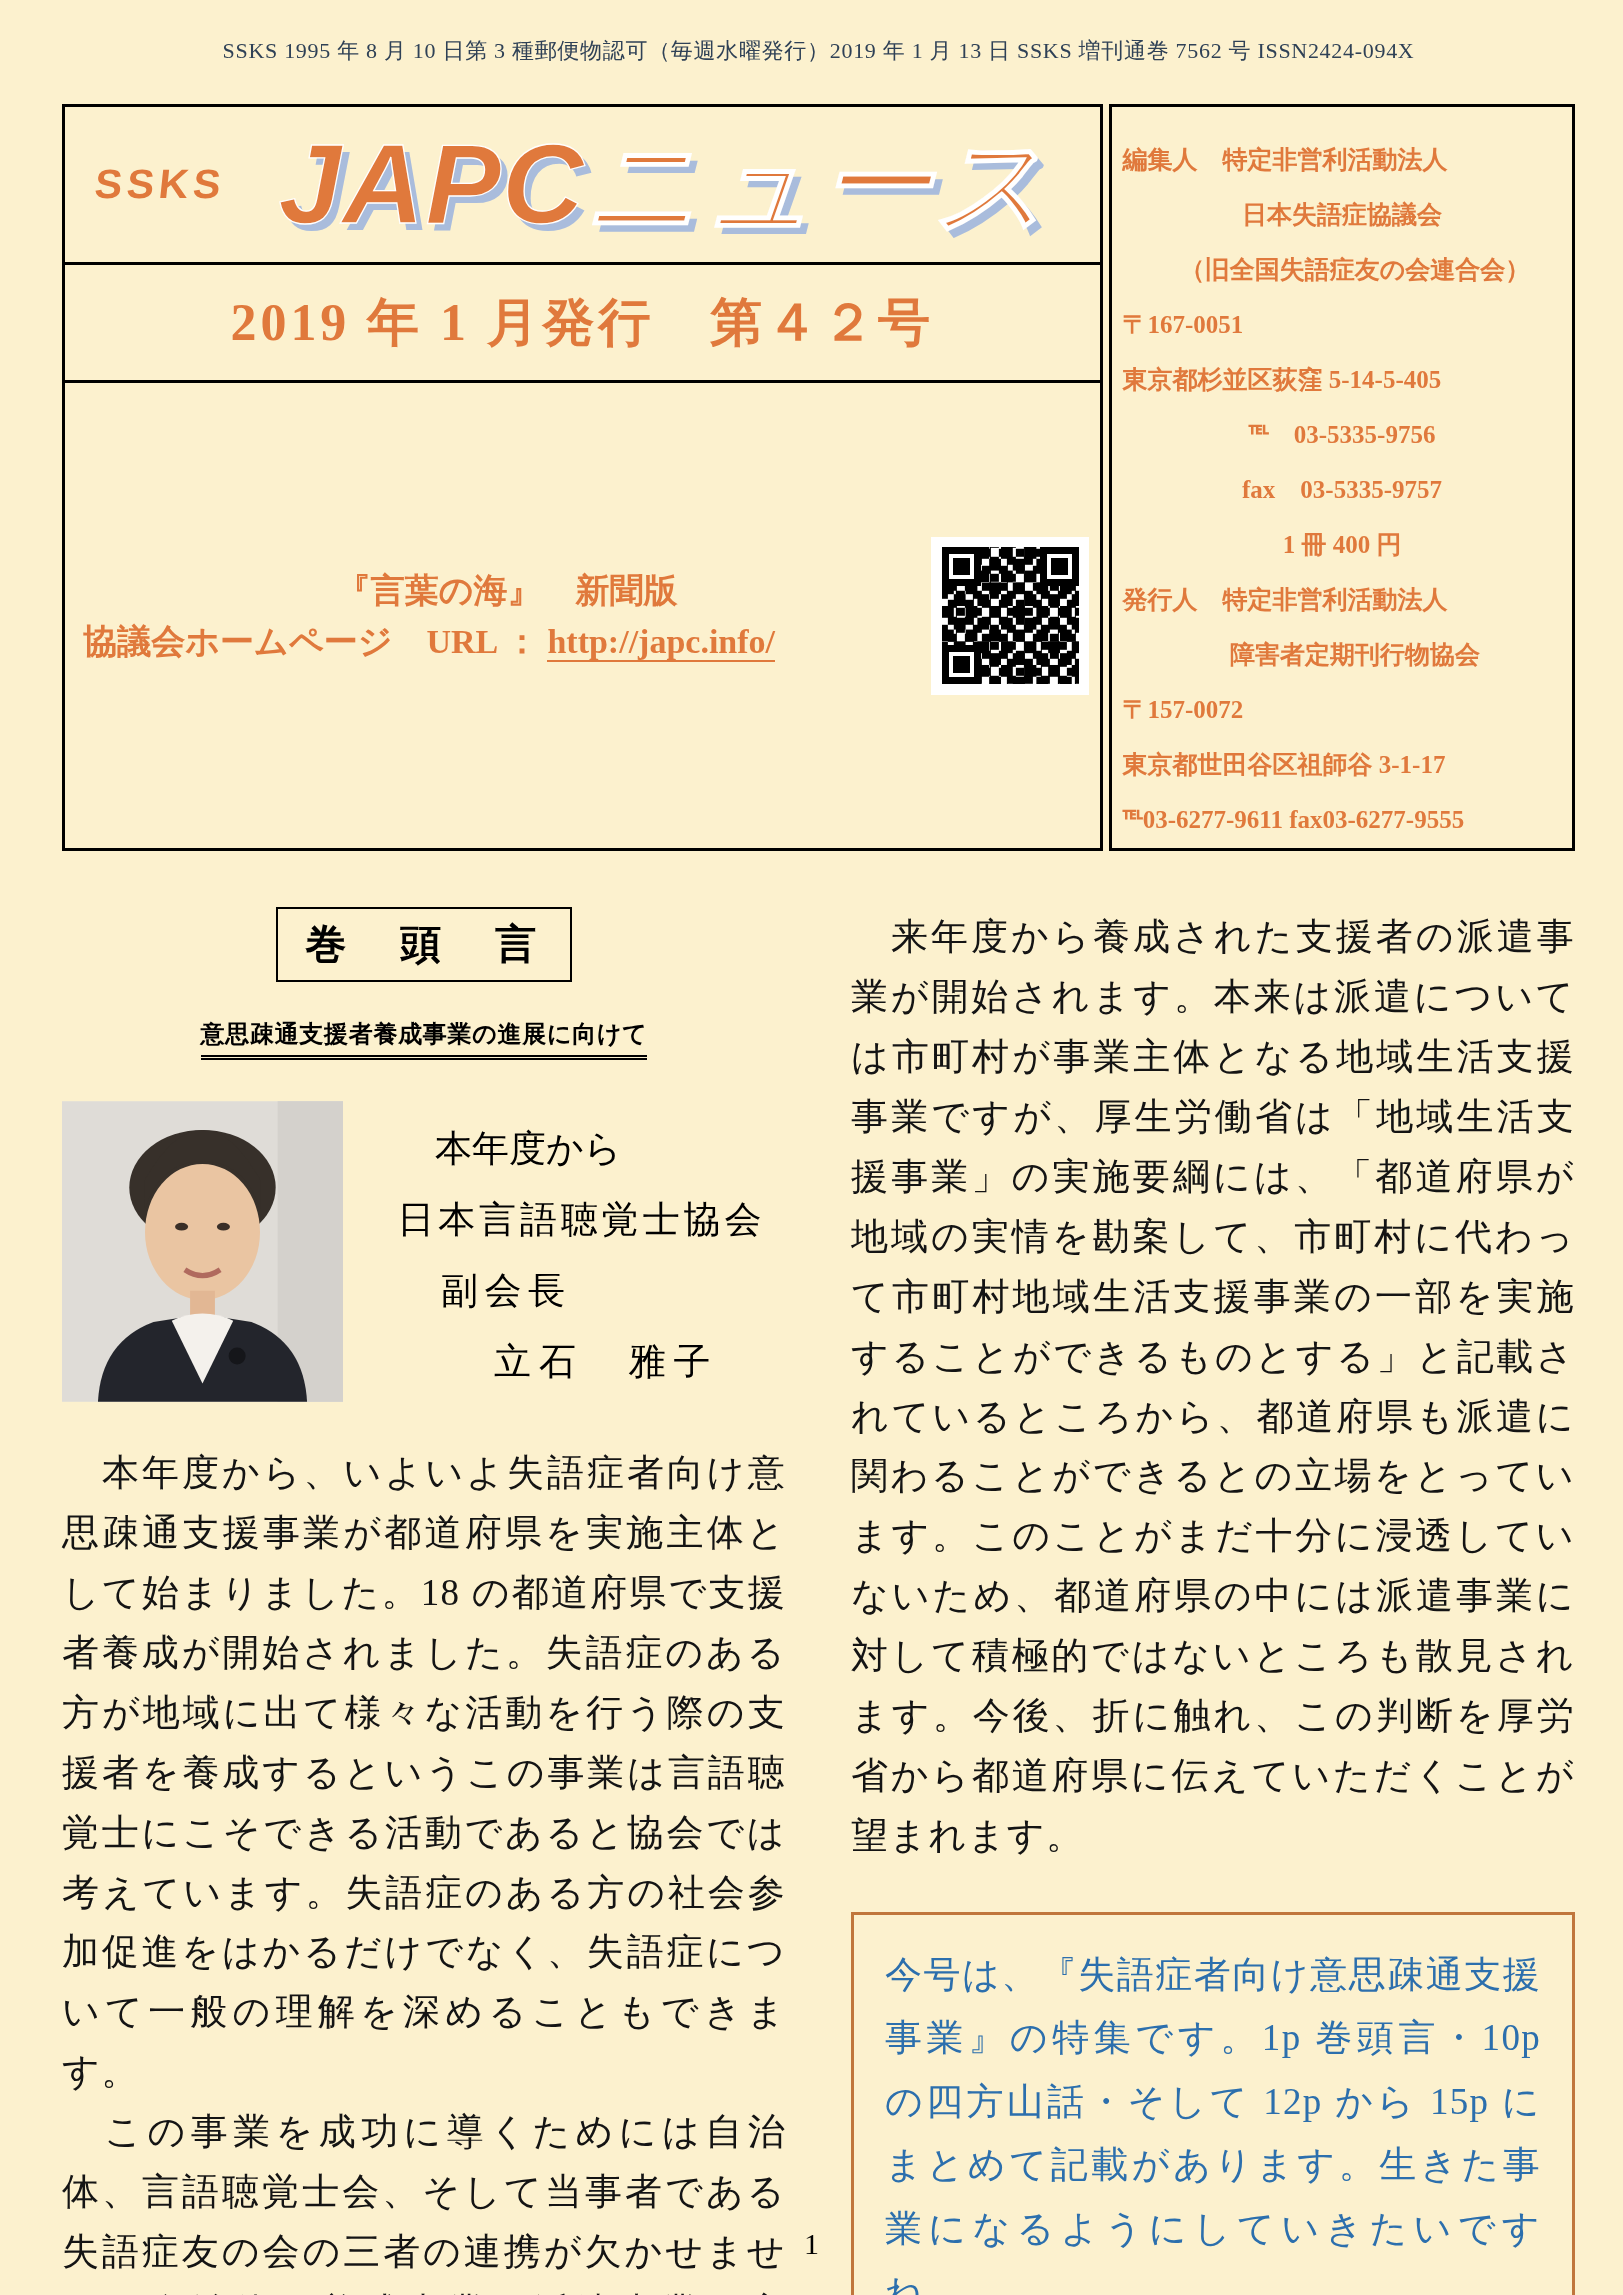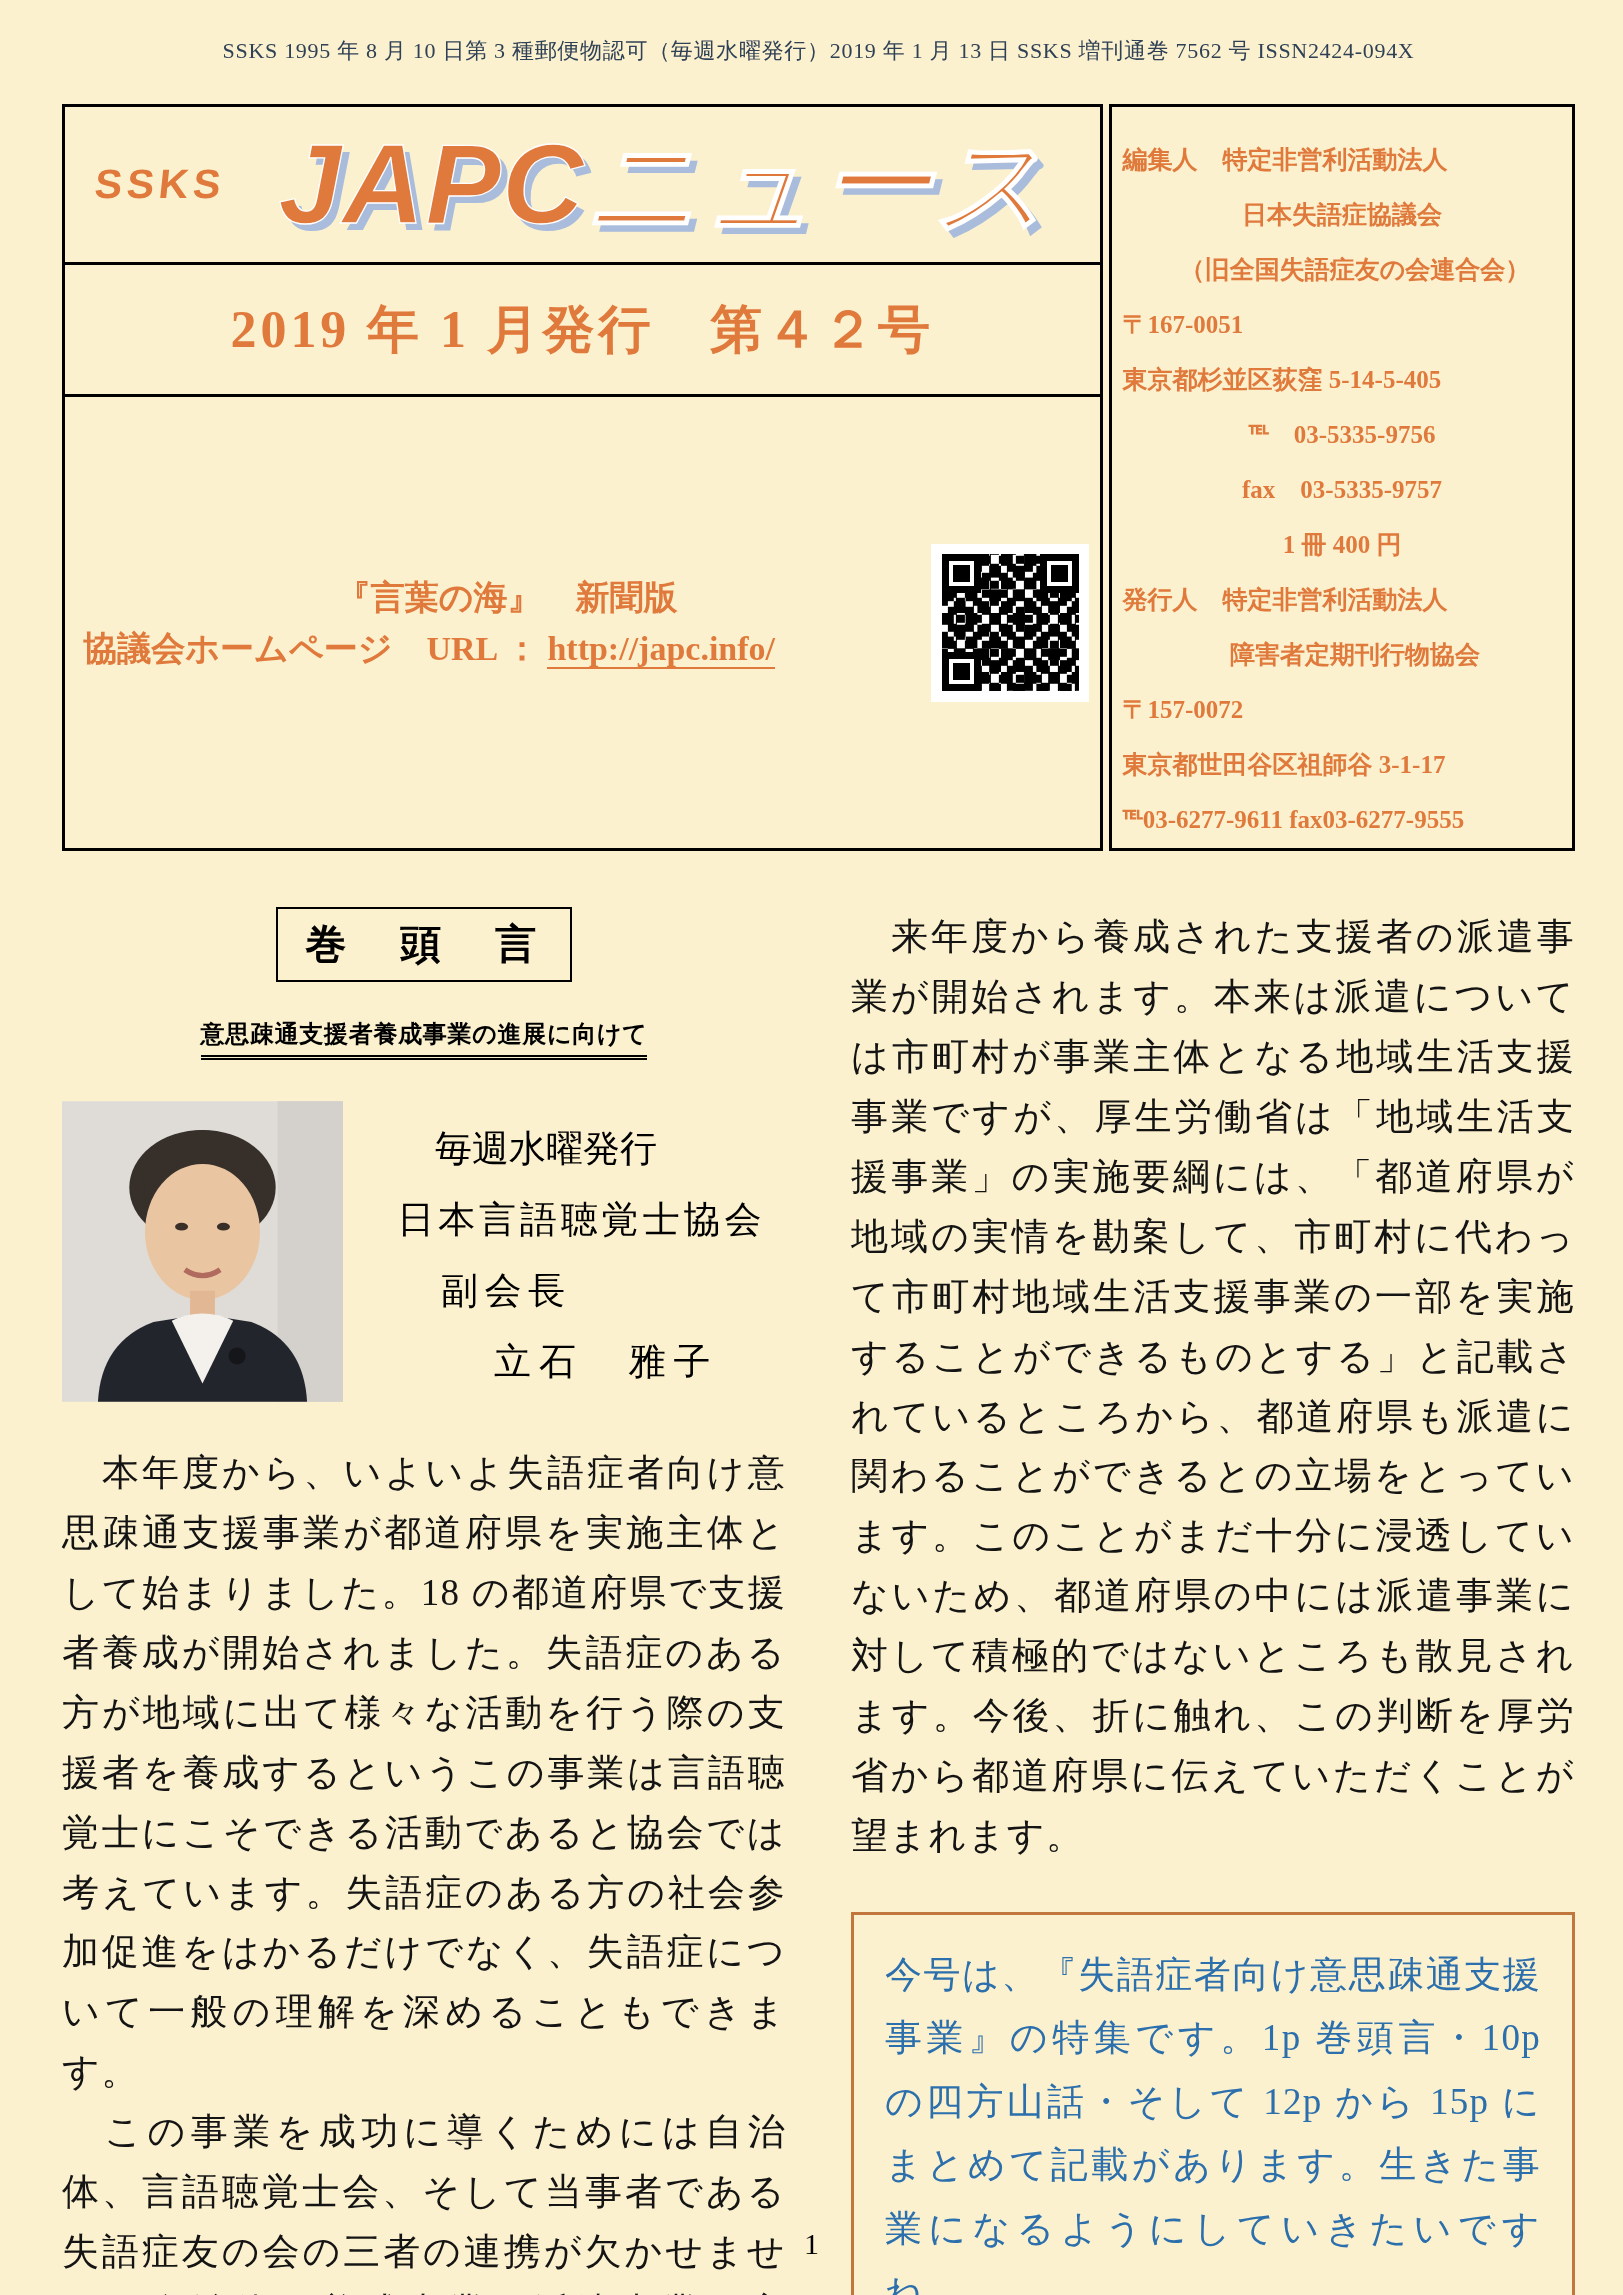--- a/index.html
+++ b/index.html
@@ -35,21 +35,21 @@
   }
   .big-title{
     flex:1;text-align:center;color:var(--accent-orange);
     font-size:113px;font-weight:bold;font-style:italic;line-height:1;white-space:nowrap;
     font-family:"Liberation Sans","DejaVu Sans",sans-serif;
     -webkit-text-stroke:1.3px #ffffff;
     text-shadow:6.5px 6.5px 0 var(--title-shadow);
     letter-spacing:1.3px;
   }
   .issue-row{
-    height:132px;display:flex;align-items:center;justify-content:center;
+    height:118px;display:flex;align-items:center;justify-content:center;
     color:var(--accent-orange);font-size:52px;font-weight:bold;letter-spacing:3.9px;
     border-bottom:3.3px solid #000;
   }
   .info-row{flex:1;display:flex;align-items:center;padding:10.5px 5.2px 10.5px 18.3px;}
   .info-text{flex:1;color:var(--accent-orange);font-size:34px;font-weight:bold;line-height:1.5;}
   .info-line-center{text-align:center;}
   .url-link{color:var(--accent-orange);text-decoration:none;border-bottom:2.6px solid var(--accent-orange);}
   
   .qr{width:158px;height:158px;background:#fff;position:relative;flex:none;margin-right:5.2px;}
   .qr-pattern{
@@ -186,21 +186,21 @@
             <ellipse cx="183" cy="192" rx="10" ry="6" fill="#3A2F28"></ellipse>
             <ellipse cx="247" cy="192" rx="10" ry="6" fill="#3A2F28"></ellipse>
             <path d="M188,258 Q215,276 242,258" stroke="#B06A5E" stroke-width="8" fill="none"></path>
             <rect x="196" y="290" width="38" height="44" fill="#E2B794"></rect>
             <path d="M55,460 Q60,368 140,338 L215,326 L290,338 Q370,368 375,460 Z" fill="#23252C"></path>
             <path d="M168,336 L215,432 L262,336 Q215,314 168,336 Z" fill="#F4F1EC"></path>
             <circle cx="268" cy="390" r="13" fill="#15161A"></circle>
           </svg>
         </div>
         <div class="byline">
-          <div class="b0">毎週水曜発行</div>
+          <div class="b0">本年度から</div>
           <div class="b1">日本言語聴覚士協会</div>
           <div class="b2">副会長</div>
           <div class="b3">立石　雅子</div>
         </div>
       </div>
 
       <div class="body-text">
         <p>　本年度から、いよいよ失語症者向け意思疎通支援事業が都道府県を実施主体として始まりました。18 の都道府県で支援者養成が開始されました。失語症のある方が地域に出て様々な活動を行う際の支援者を養成するというこの事業は言語聴覚士にこそできる活動であると協会では考えています。失語症のある方の社会参加促進をはかるだけでなく、失語症について一般の理解を深めることもできます。</p>
         <p>　この事業を成功に導くためには自治体、言語聴覚士会、そして当事者である失語症友の会の三者の連携が欠かせません。自治体は養成事業、派遣事業の実施、そして失語症サロンの開催を行います。各地域の言語聴覚士会は養成事業への講師派遣や失語症サロンへの人的協力などを行います。そして失語症友の会など当事者の方々は、失語症サロンへの参</p>
       </div>

